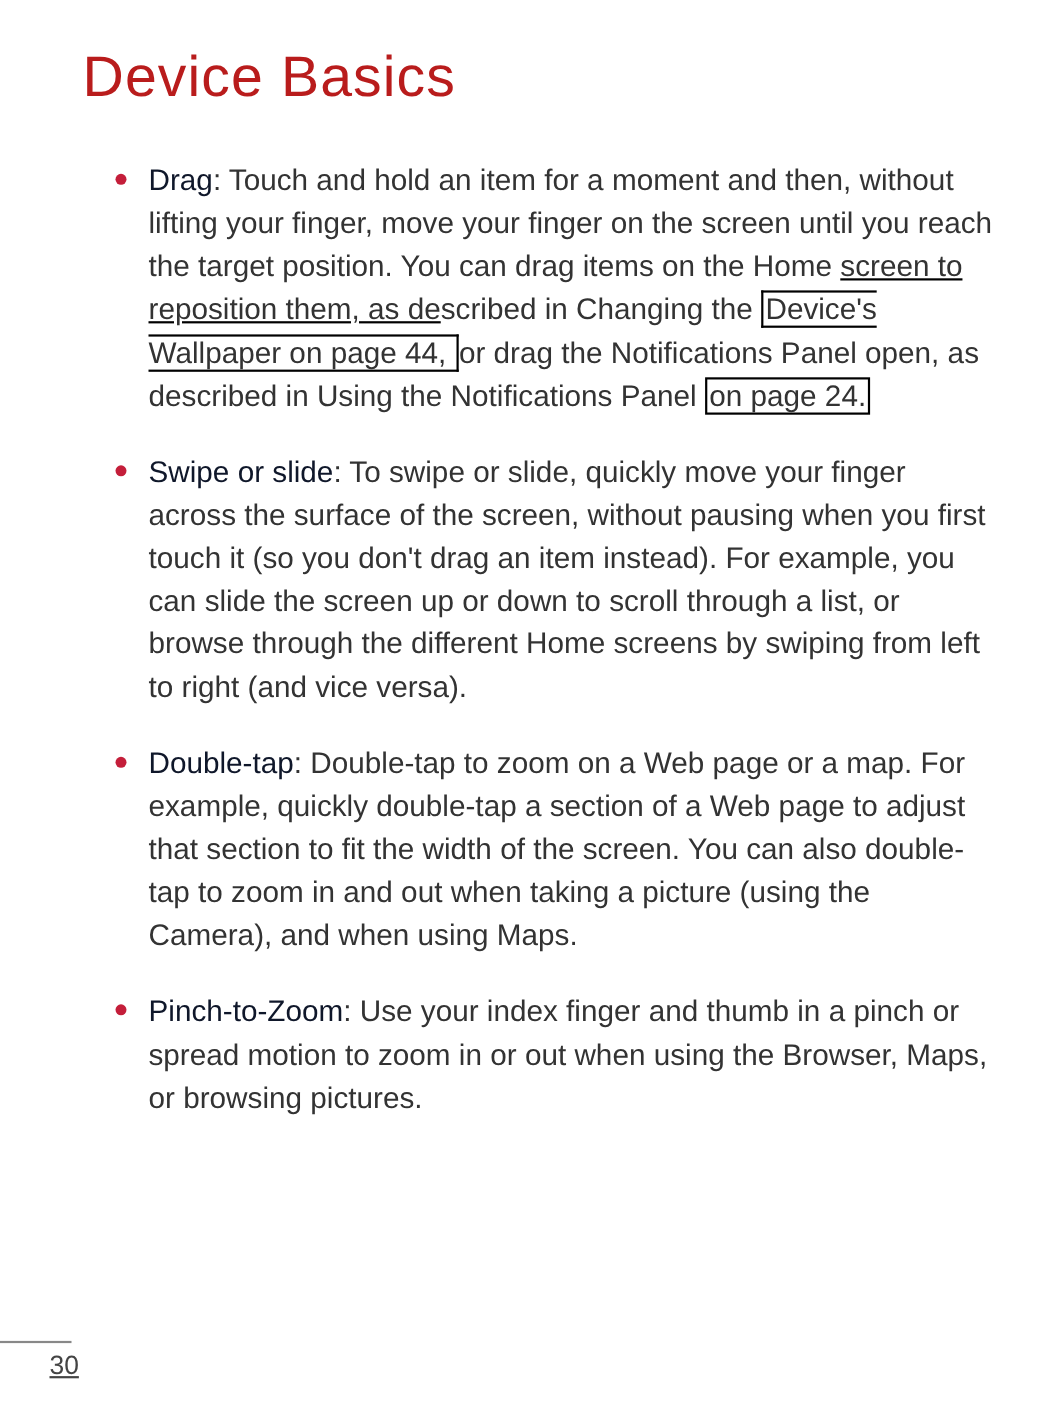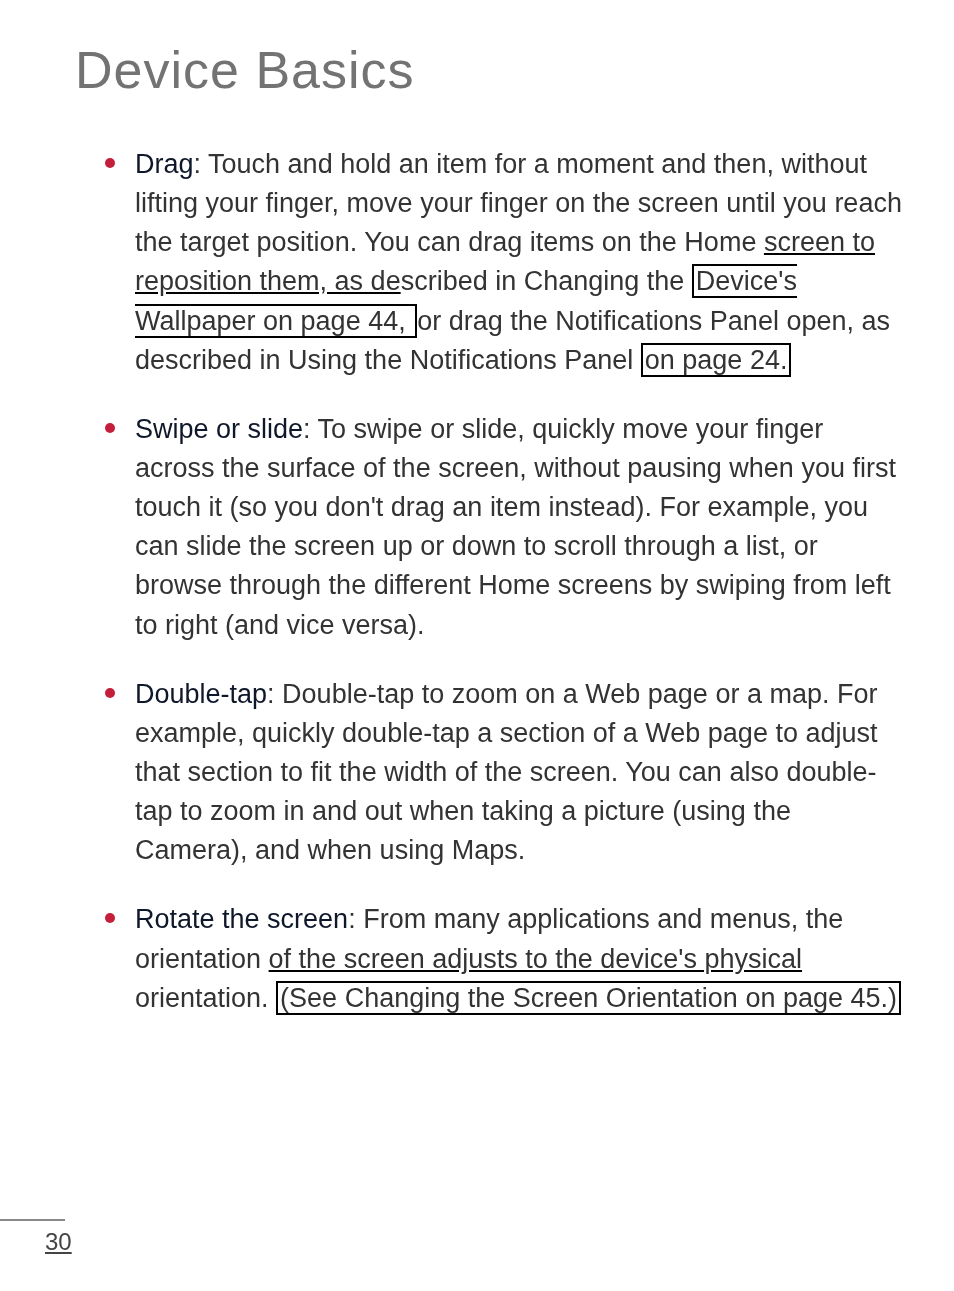--- a/index.html
+++ b/index.html
@@ -11,21 +11,21 @@
       width: 954px;
       height: 1291px;
       background: #ffffff;
       font-family: Georgia, 'Times New Roman', serif;
       position: relative;
       padding: 40px 50px 40px 75px;
     }
     .title {
       font-size: 52px;
       font-weight: 300;
-      color: #737373;
+      color: #b91c1c;
       margin-bottom: 45px;
       font-family: 'Helvetica Neue', Arial, sans-serif;
       letter-spacing: 1px;
     }
     .bullet-list {
       list-style: none;
       padding: 0;
       margin-left: 30px;
     }
     .bullet-item {
@@ -90,20 +90,20 @@
   </li>
 
   <li class="bullet-item">
     <span class="term">Swipe or slide</span><span>: To swipe or slide, quickly move your finger across the surface of the screen, without pausing when you first touch it (so you don't drag an item instead). For example, you can slide the screen up or down to scroll through a list, or browse through the different Home screens by swiping from left to right (and vice versa).</span>
   </li>
 
   <li class="bullet-item">
     <span class="term">Double-tap</span><span>: Double-tap to zoom on a Web page or a map. For example, quickly double-tap a section of a Web page to adjust that section to fit the width of the screen. You can also double-tap to zoom in and out when taking a picture (using the Camera), and when using Maps.</span>
   </li>
 
+  <li class="bullet-item">
+    <span class="term">Pinch-to-Zoom</span><span>: Use your index finger and thumb in a pinch or spread motion to zoom in or out when using the Browser, Maps, or browsing pictures.</span>
+  </li>
 
-  <li class="bullet-item">
-    <span class="term">Rotate the screen</span><span>: From many applications and menus, the orientation </span><span class="link-underline">of the screen adjusts to the device's physical</span><span> orientation. </span><span class="link-box">(See Changing the Screen Orientation on page 45.)</span>
-  </li>
 </ul>
 
 <div class="page-marker"></div>
 <div class="page-number">30</div>
 
 </body></html>

